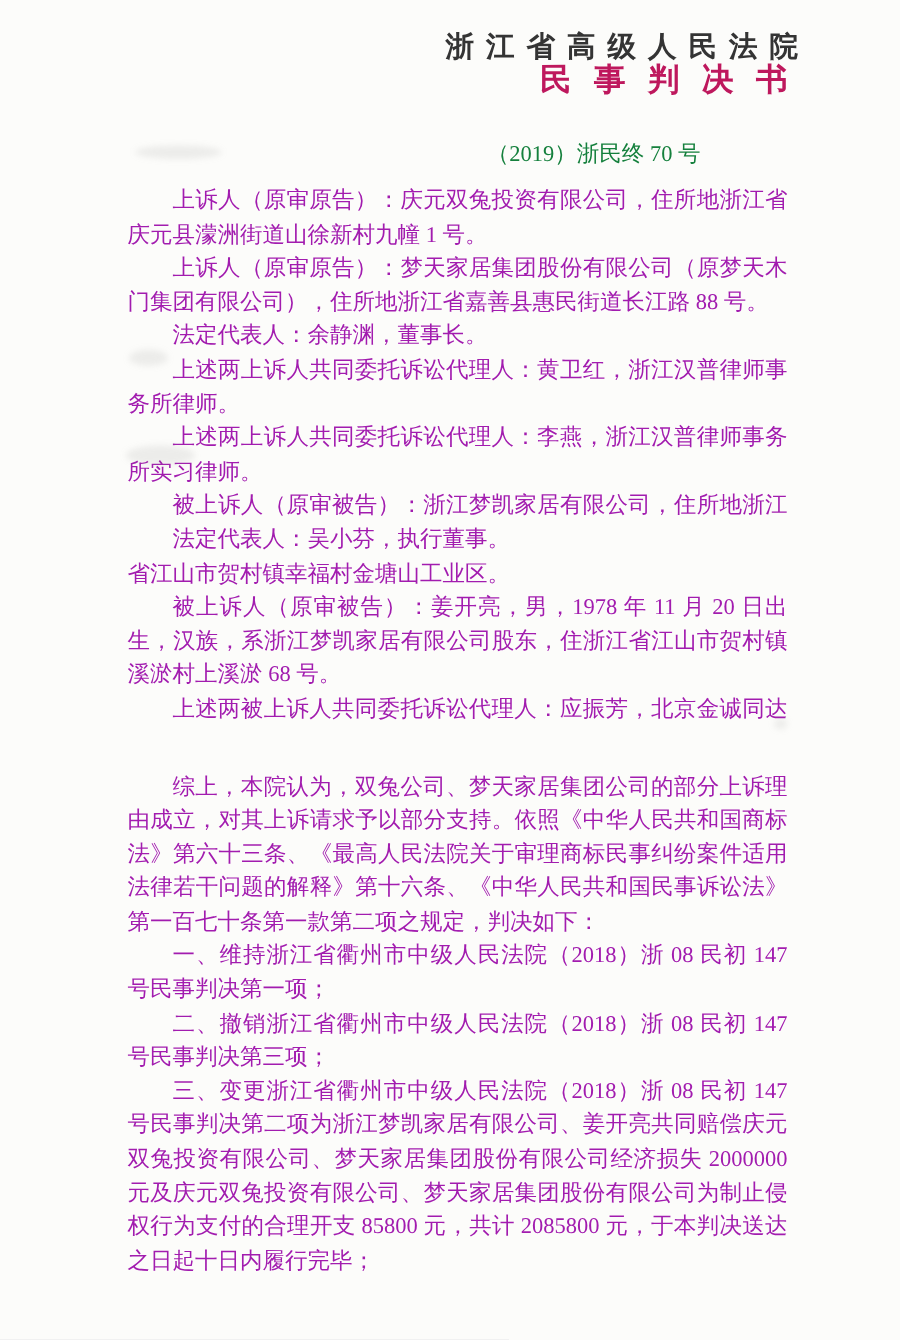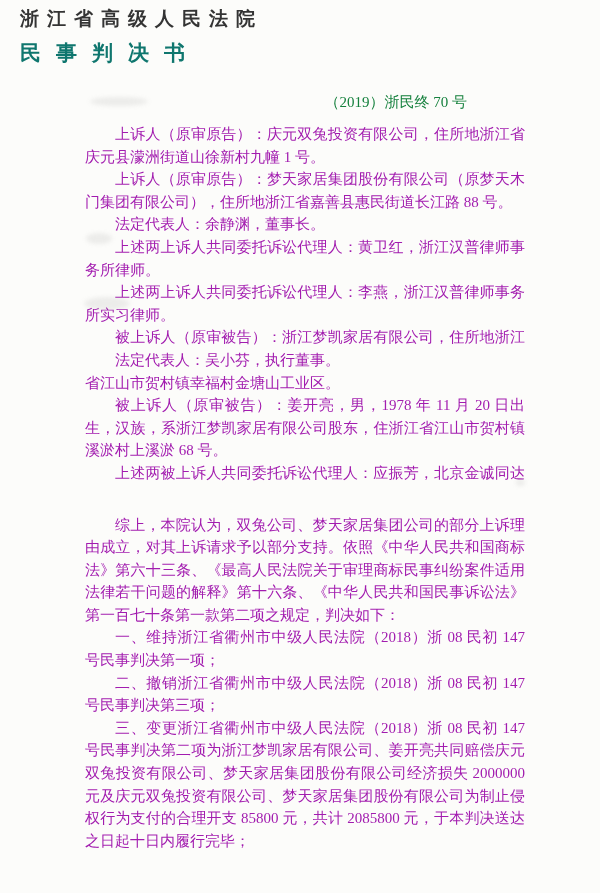--- a/index.html
+++ b/index.html
@@ -6,32 +6,32 @@
   .page {
     position:relative;
     width:600px; height:893px;
     margin:0 auto;
     background:#fcfcfa;
     overflow:hidden;
     font-family:"Liberation Serif","DejaVu Serif",serif;
     color:#3e3e3e;
   }
   .court-name {
-    position:absolute; top:6px; left:20px; width:520px;
-    text-align:left;
+    position:absolute; top:18px; left:20px; width:520px;
+    text-align:right;
     font-size:19px; font-weight:bold;
     letter-spacing:8px;
     color:#343434;
   }
   .doc-title {
     position:absolute; top:39px; left:20px; width:520px;
-    text-align:left;
+    text-align:right;
     font-size:21px; font-weight:bold;
     letter-spacing:15px;
-    color:#0f766e;
+    color:#be185d;
   }
   .case-number {
     position:absolute; top:93px; right:133px;
     font-size:15px;
     color:#15803d;
   }
   .doc-body {
     position:absolute; top:123px; left:85px; width:440px;
     font-size:15px;
     color:#a21caf;

